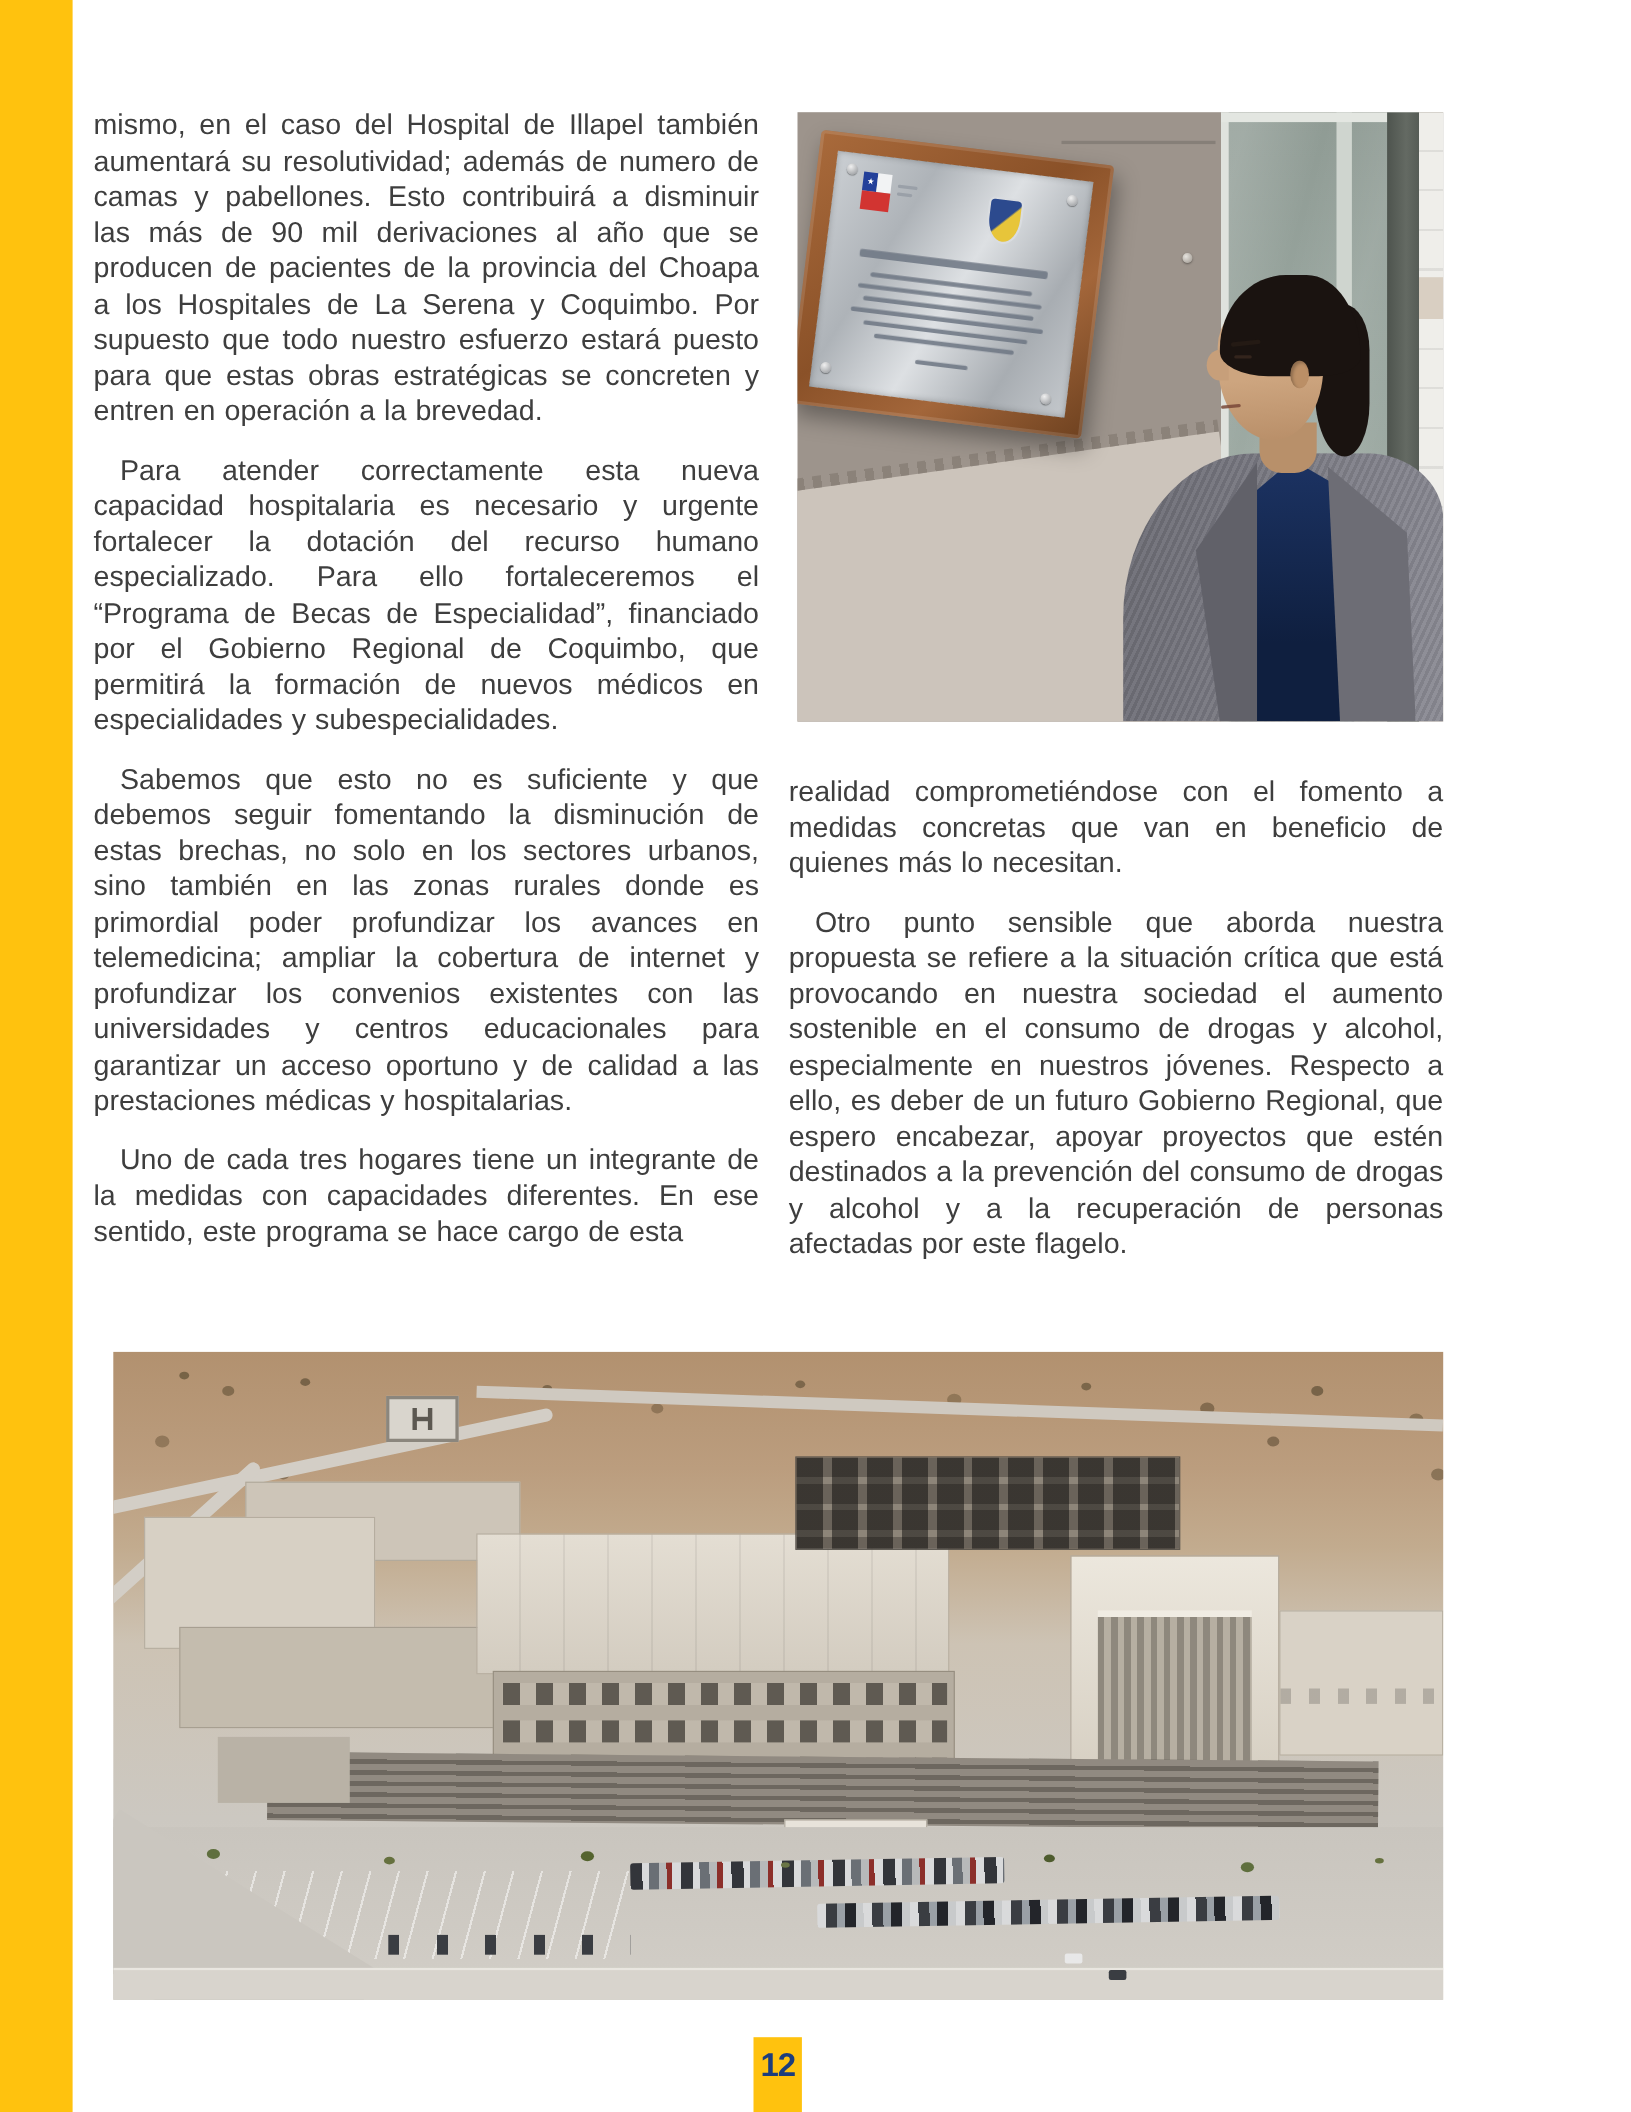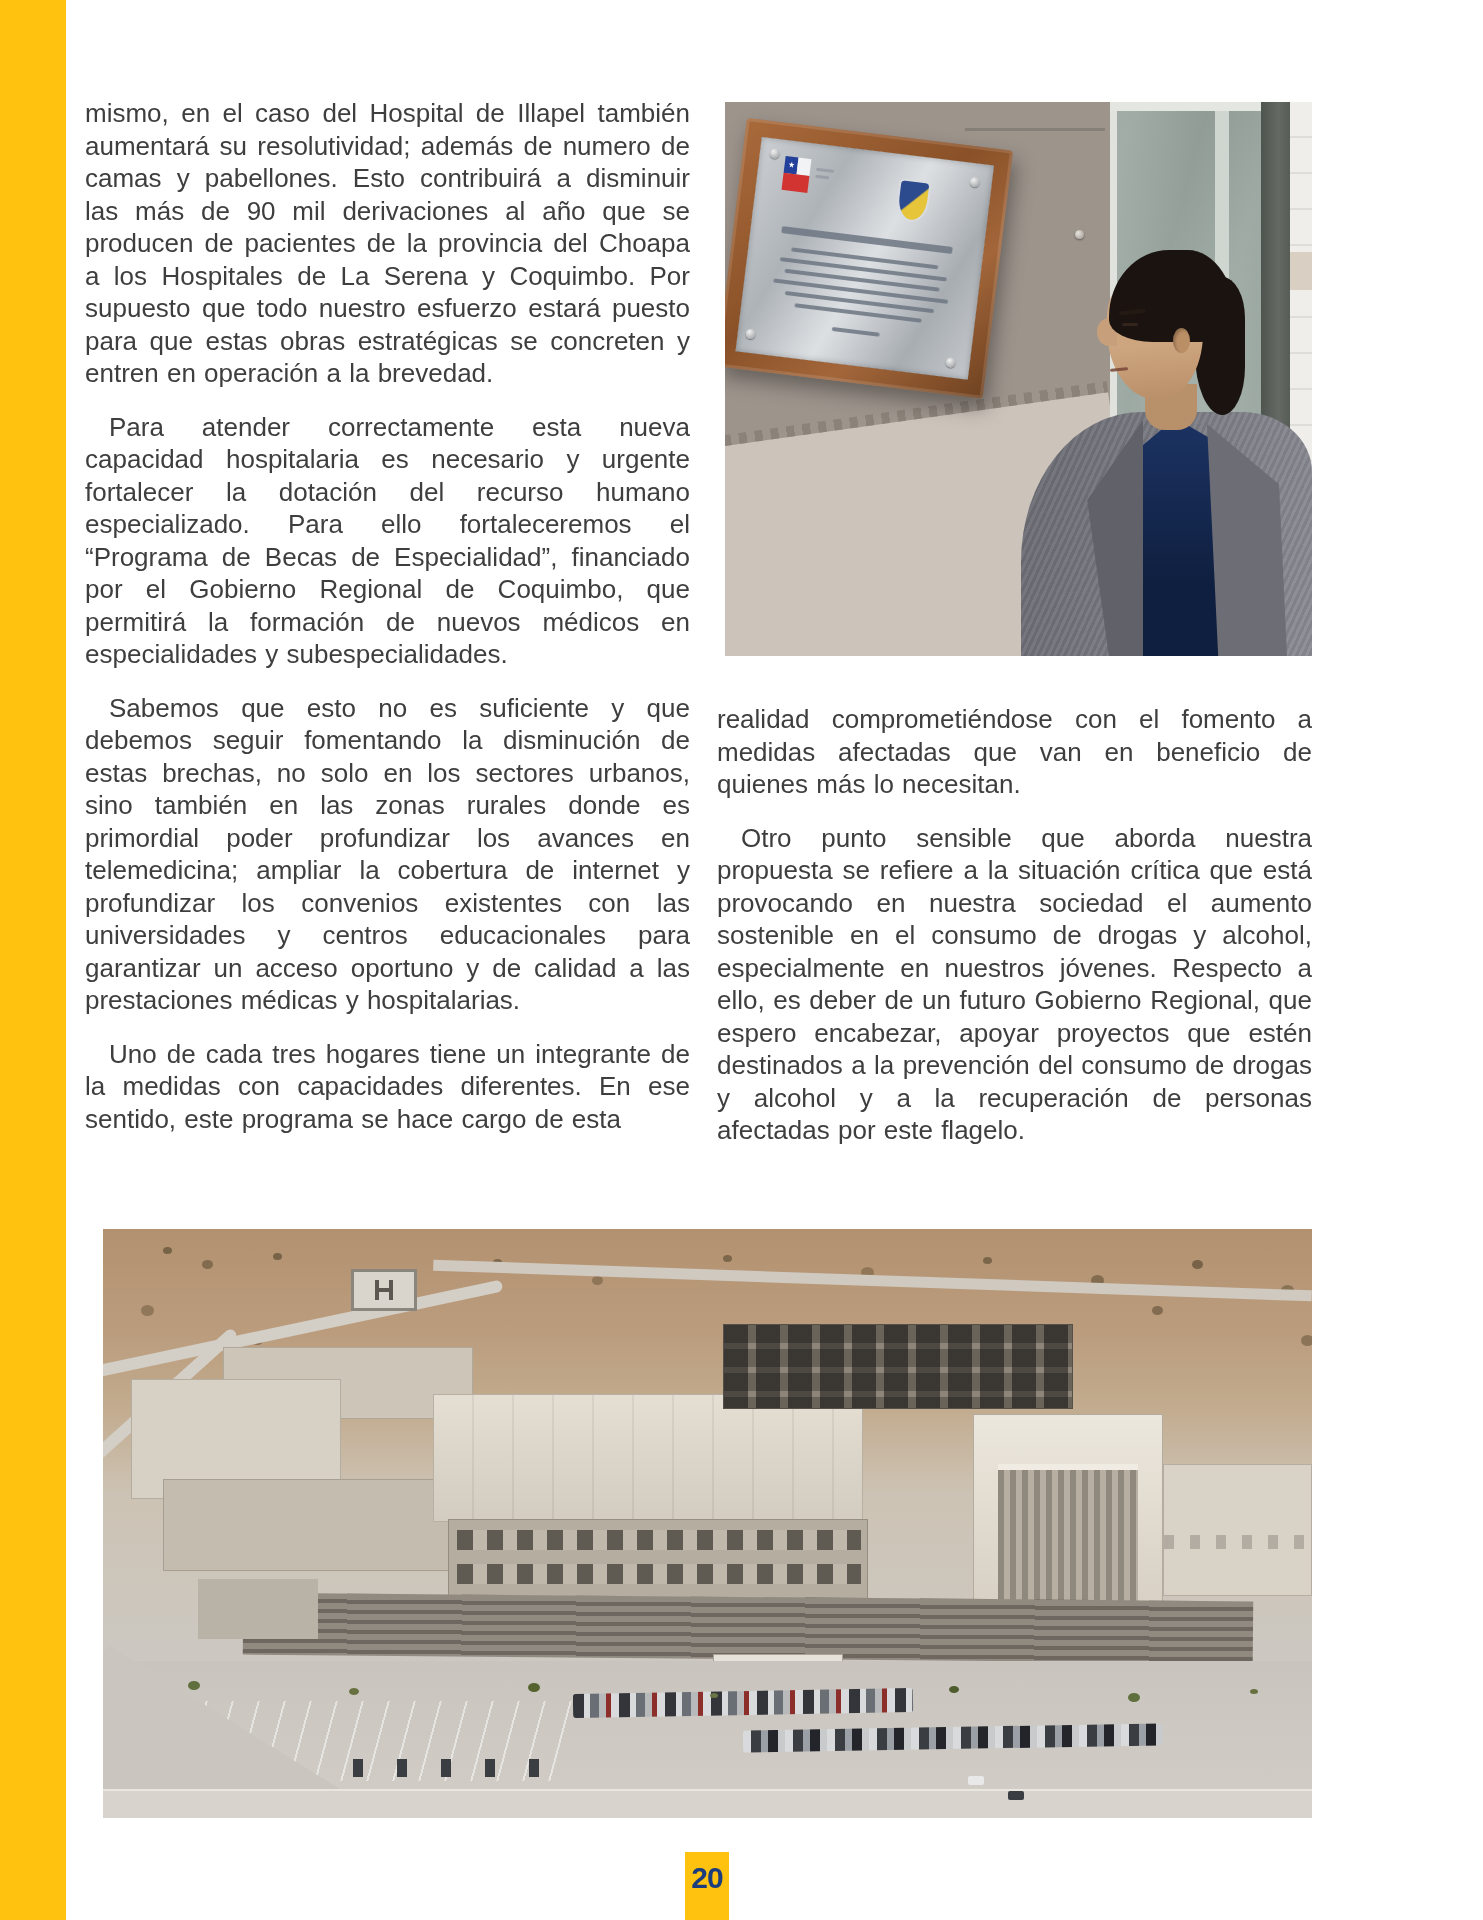--- a/index.html
+++ b/index.html
@@ -158,21 +158,21 @@
 <div class="abs accent-bar"></div>
 
 <section class="abs col col-left">
   <p>mismo, en el caso del Hospital de Illapel también aumentará su resolutividad; además de numero de camas y pabellones. Esto contribuirá a disminuir las más de 90 mil derivaciones al año que se producen de pacientes de la provincia del Choapa a los Hospitales de La Serena y Coquimbo. Por supuesto que todo nuestro esfuerzo estará puesto para que estas obras estratégicas se concreten y entren en operación a la brevedad.</p>
   <p class="indent">Para atender correctamente esta nueva capacidad hospitalaria es necesario y urgente fortalecer la dotación del recurso humano especializado. Para ello fortaleceremos el “Programa de Becas de Especialidad”, financiado por el Gobierno Regional de Coquimbo, que permitirá la formación de nuevos médicos en especialidades y subespecialidades.</p>
   <p class="indent">Sabemos que esto no es suficiente y que debemos seguir fomentando la disminución de estas brechas, no solo en los sectores urbanos, sino también en las zonas rurales donde es primordial poder profundizar los avances en telemedicina; ampliar la cobertura de internet y profundizar los convenios existentes con las universidades y centros educacionales para garantizar un acceso oportuno y de calidad a las prestaciones médicas y hospitalarias.</p>
   <p class="indent">Uno de cada tres hogares tiene un integrante de la medidas con capacidades diferentes. En ese sentido, este programa se hace cargo de esta</p>
 </section>
 
 <section class="abs col col-right">
-  <p>realidad comprometiéndose con el fomento a medidas afectadas que van en beneficio de quienes más lo necesitan.</p>
+  <p>realidad comprometiéndose con el fomento a medidas concretas que van en beneficio de quienes más lo necesitan.</p>
   <p class="indent">Otro punto sensible que aborda nuestra propuesta se refiere a la situación crítica que está provocando en nuestra sociedad el aumento sostenible en el consumo de drogas y alcohol, especialmente en nuestros jóvenes. Respecto a ello, es deber de un futuro Gobierno Regional, que espero encabezar, apoyar proyectos que estén destinados a la prevención del consumo de drogas y alcohol y a la recuperación de personas afectadas por este flagelo.</p>
 </section>
 
 <figure class="abs photo-top" aria-hidden="true">
   <div class="abs pt-groove"></div>
   <div class="abs pt-wall-band">
     <div class="abs pt-dentil"></div>
   </div>
   <div class="abs pt-window">
     <div class="abs pt-window-sheen"></div>
@@ -263,14 +263,14 @@
     <div class="abs bp-cars3"></div>
     <div class="abs bp-greens"></div>
     <div class="abs bp-roadDiag"></div>
     <div class="abs bp-sidewalk"></div>
     <div class="abs bp-car-a"></div>
     <div class="abs bp-car-b"></div>
   </div>
 </figure>
 
 <div class="abs page-number-box">
-  <span>20</span>
+  <span>12</span>
 </div>
 
 </body></html>

